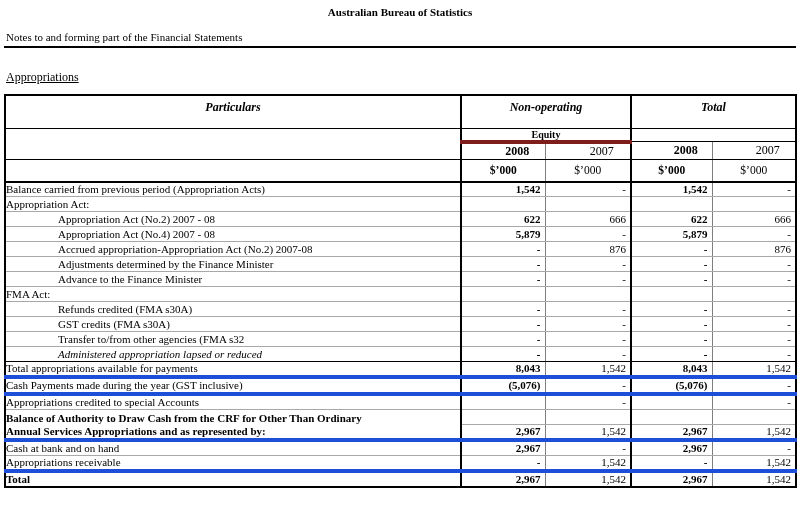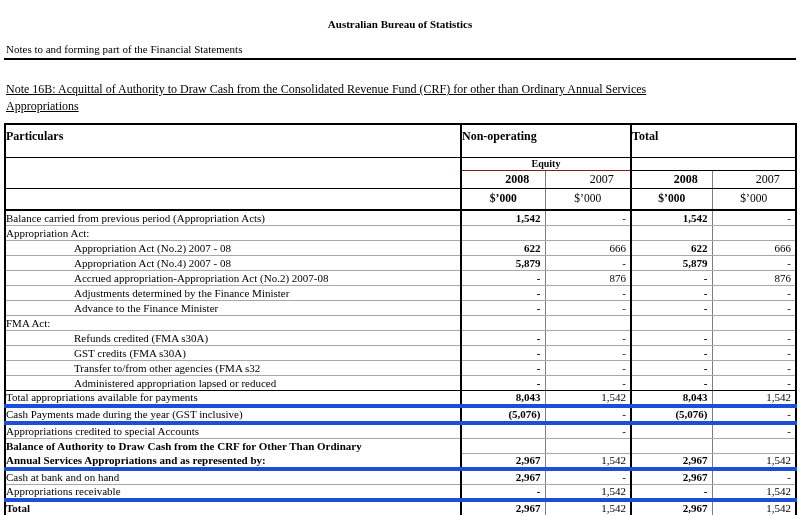--- a/index.html
+++ b/index.html
@@ -4,21 +4,21 @@
 <style>
   html,body { margin:0; padding:0; }
   body {
     width:800px; height:515px;
     background:#ffffff; color:#000;
     font-family:"Liberation Serif", serif;
     overflow:hidden;
   }
   .org-title {
     text-align:center; font-weight:bold; font-size:11px;
-    padding-top:18px;
+    padding-top:6px;
   }
   .doc-header {
     margin:13px 4px 0 4px;
     font-weight:normal; font-size:11px;
     border-bottom:2px solid #000;
     padding:0 0 3px 2px;
   }
   .note-title {
     margin:21px 4px 0 4px;
     font-size:12px; line-height:17px;
@@ -35,63 +35,62 @@
   col.c-lab { width:456px; }
   col.c-n1 { width:84px; }
   col.c-n2 { width:86px; }
   col.c-t1 { width:81px; }
   col.c-t2 { width:84px; }
   td {
     padding:0; font-size:11px; line-height:13px;
     vertical-align:bottom; overflow:hidden; white-space:nowrap;
   }
   td.lab { border-right:2px solid #000; text-align:left; }
-  td.lab.ind { padding-left:68px; }
+  td.lab.ind { padding-left:52px; }
   td.lab.bold { font-weight:bold; }
   td.num { text-align:right; padding-right:4px; }
   td.v1, td.v3 { border-right:1px solid #7d7d7d; }
   td.v2 { border-right:2px solid #000; }
   td.b2008 { font-weight:bold; }
   tbody tr { height:15px; }
   tr.sep-gray > td { border-bottom:1px solid #a8a8a8; }
-  tr.sep-black > td { border-bottom:1px solid #000; }
+  tr.sep-black > td { border-bottom:1px solid #000;font-style:italic; }
   tr.sep-thick > td { border-bottom:4px solid #1d4ed8; }
   tr.sep-none > td { border-bottom:none; }
   td.no-bb { border-bottom:none !important; }
   
   tr.h-a { height:33px; }
   tr.h-a td {
     border-bottom:1px solid #000;
     vertical-align:top; padding-top:5px;
-    text-align:left; font-weight:bold; font-size:12px;
+    text-align:center; font-weight:bold; font-size:12px;font-style:italic;
   }
   tr.h-a td.lab { padding-left:0; }
   td.grp-r { border-right:2px solid #000; }
   tr.h-b { height:13px; }
   tr.h-b td.equity {
-    border-bottom:1px solid #7f1d1d; border-right:2px solid #000;
+    border-bottom:4px solid #7f1d1d; border-right:2px solid #000;
     text-align:center; font-weight:bold; font-size:10px;
     vertical-align:middle; line-height:11px;
   }
   tr.h-b td.equity-blank { border-bottom:1px solid #000; }
   tr.h-b td.lab { border-bottom:1px solid #000; }
   tr.h-c { height:18px; }
   tr.h-c td { border-bottom:1px solid #000; text-align:center; font-size:12px; vertical-align:middle;padding-left:28px; }
   tr.h-d { height:22px; }
   tr.h-d td { border-bottom:2px solid #000; text-align:center; font-size:11.5px; vertical-align:middle; }
 </style>
 </head>
 <body>
 
 <div class="org-title">Australian Bureau of Statistics</div>
 
 <div class="doc-header">Notes to and forming part of the Financial Statements</div>
 
 <div class="note-title">
-  <span style="display:block">Note 16B: Acquittal of Authority to Draw Cash from the Consolidated Revenue Fund (CRF) for other than Ordinary Annual Services</span>
   <span style="display:block">Appropriations</span>
 </div>
 
 <table class="fin">
   <colgroup>
     <col class="c-lab">
       <col class="c-n1">
       <col class="c-n2">
       <col class="c-t1">
       <col class="c-t2">

